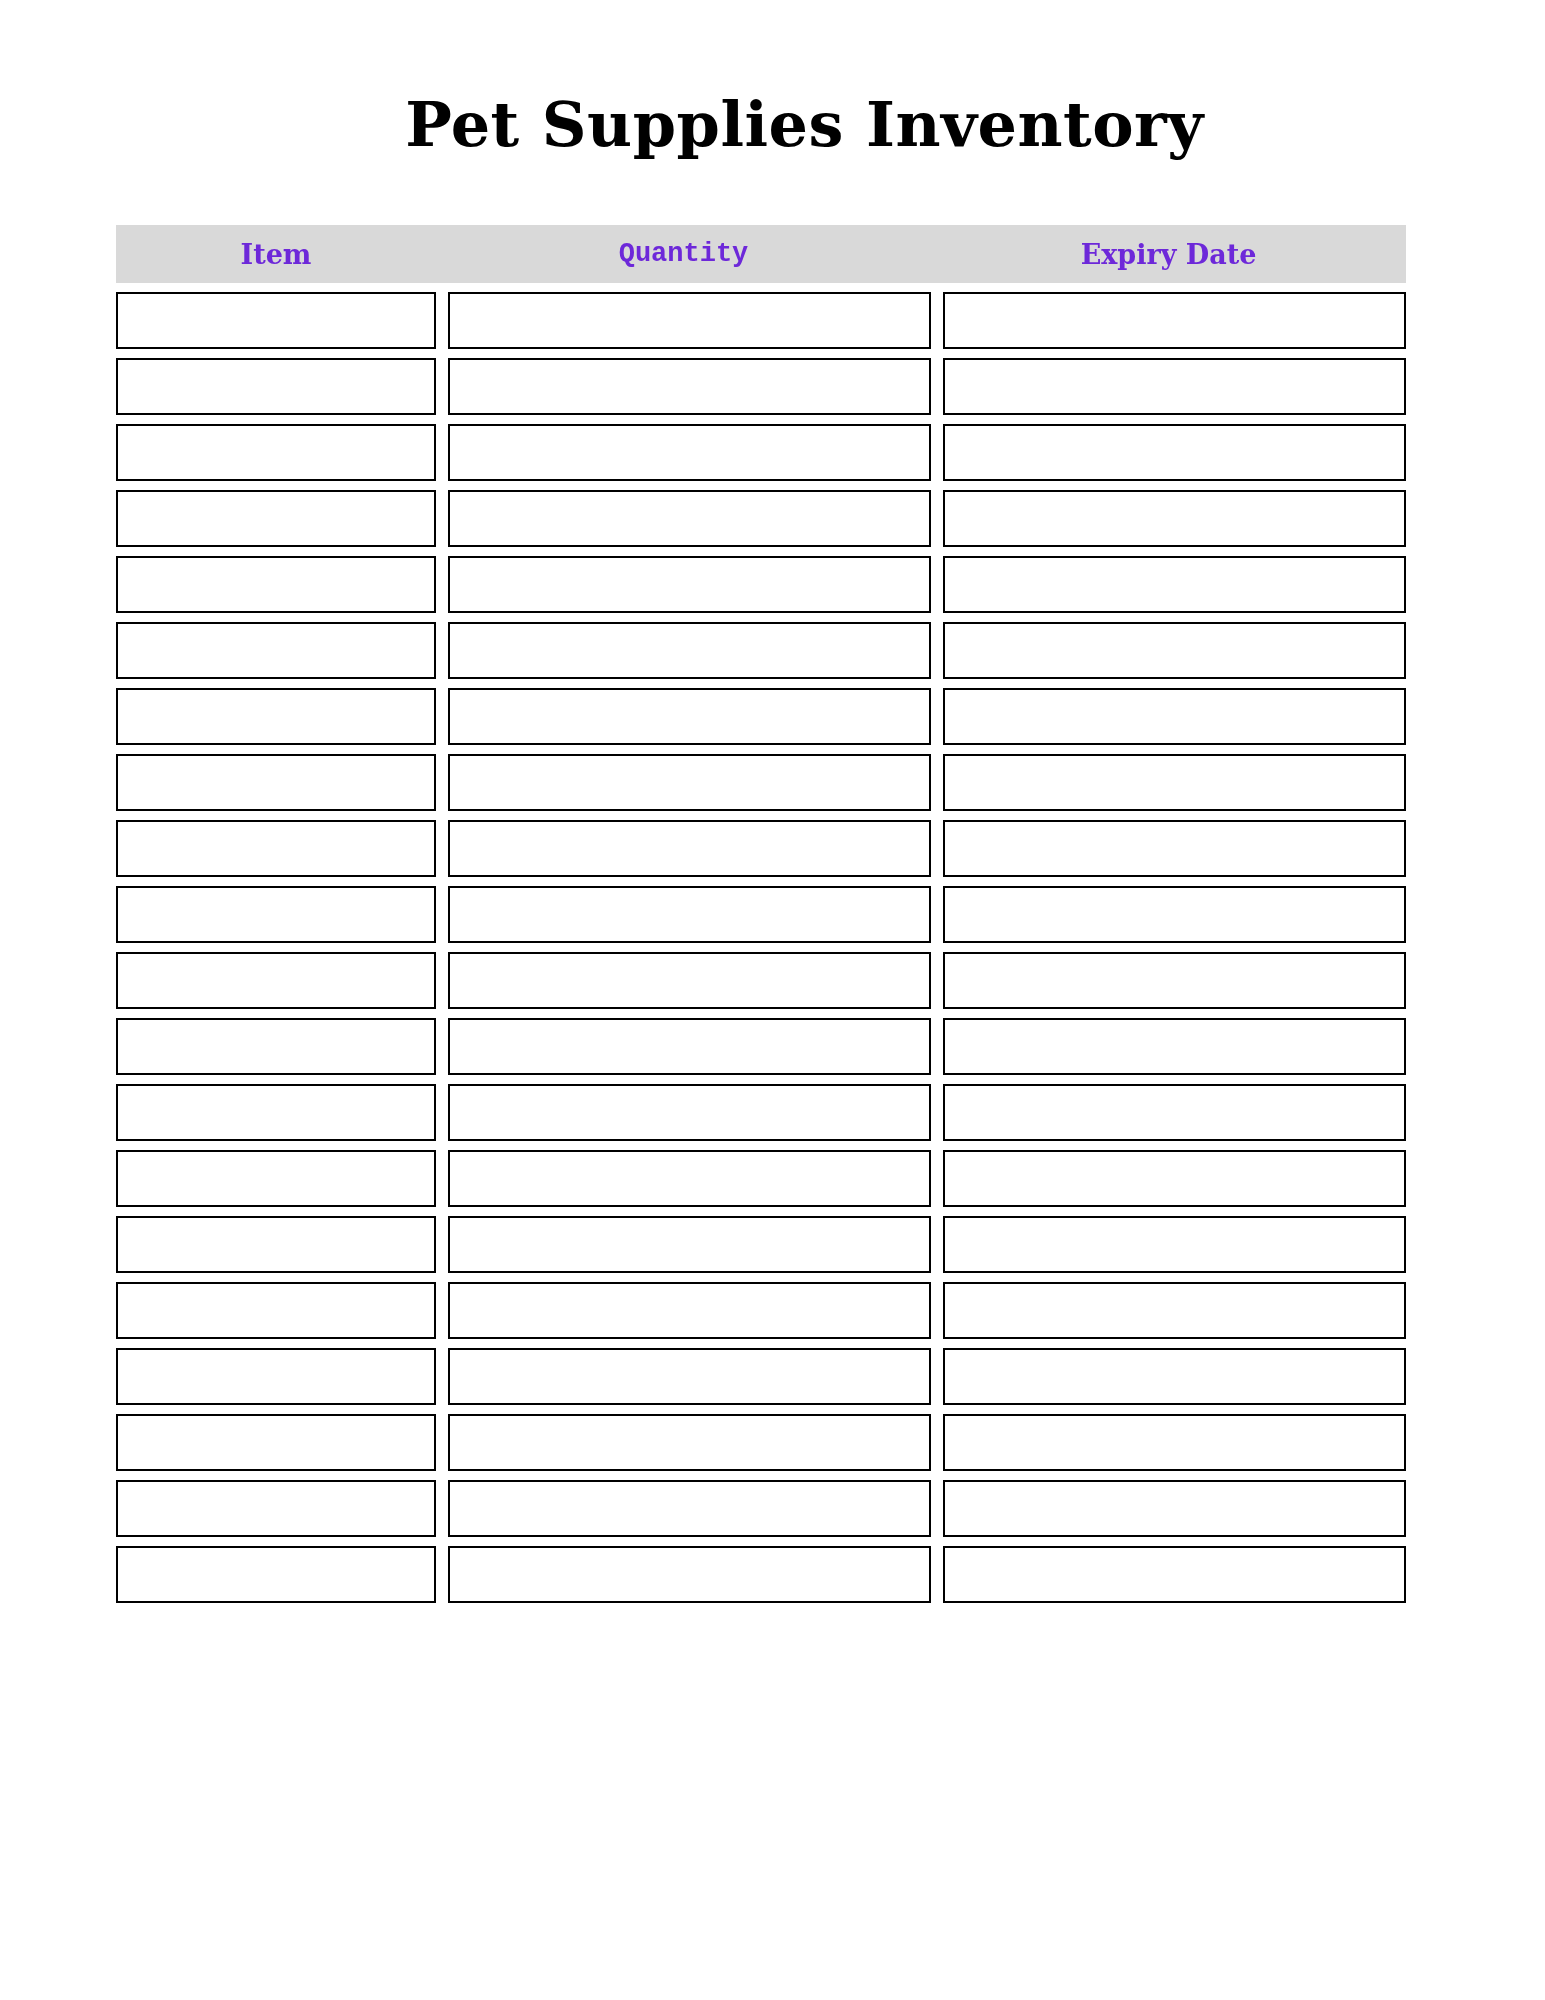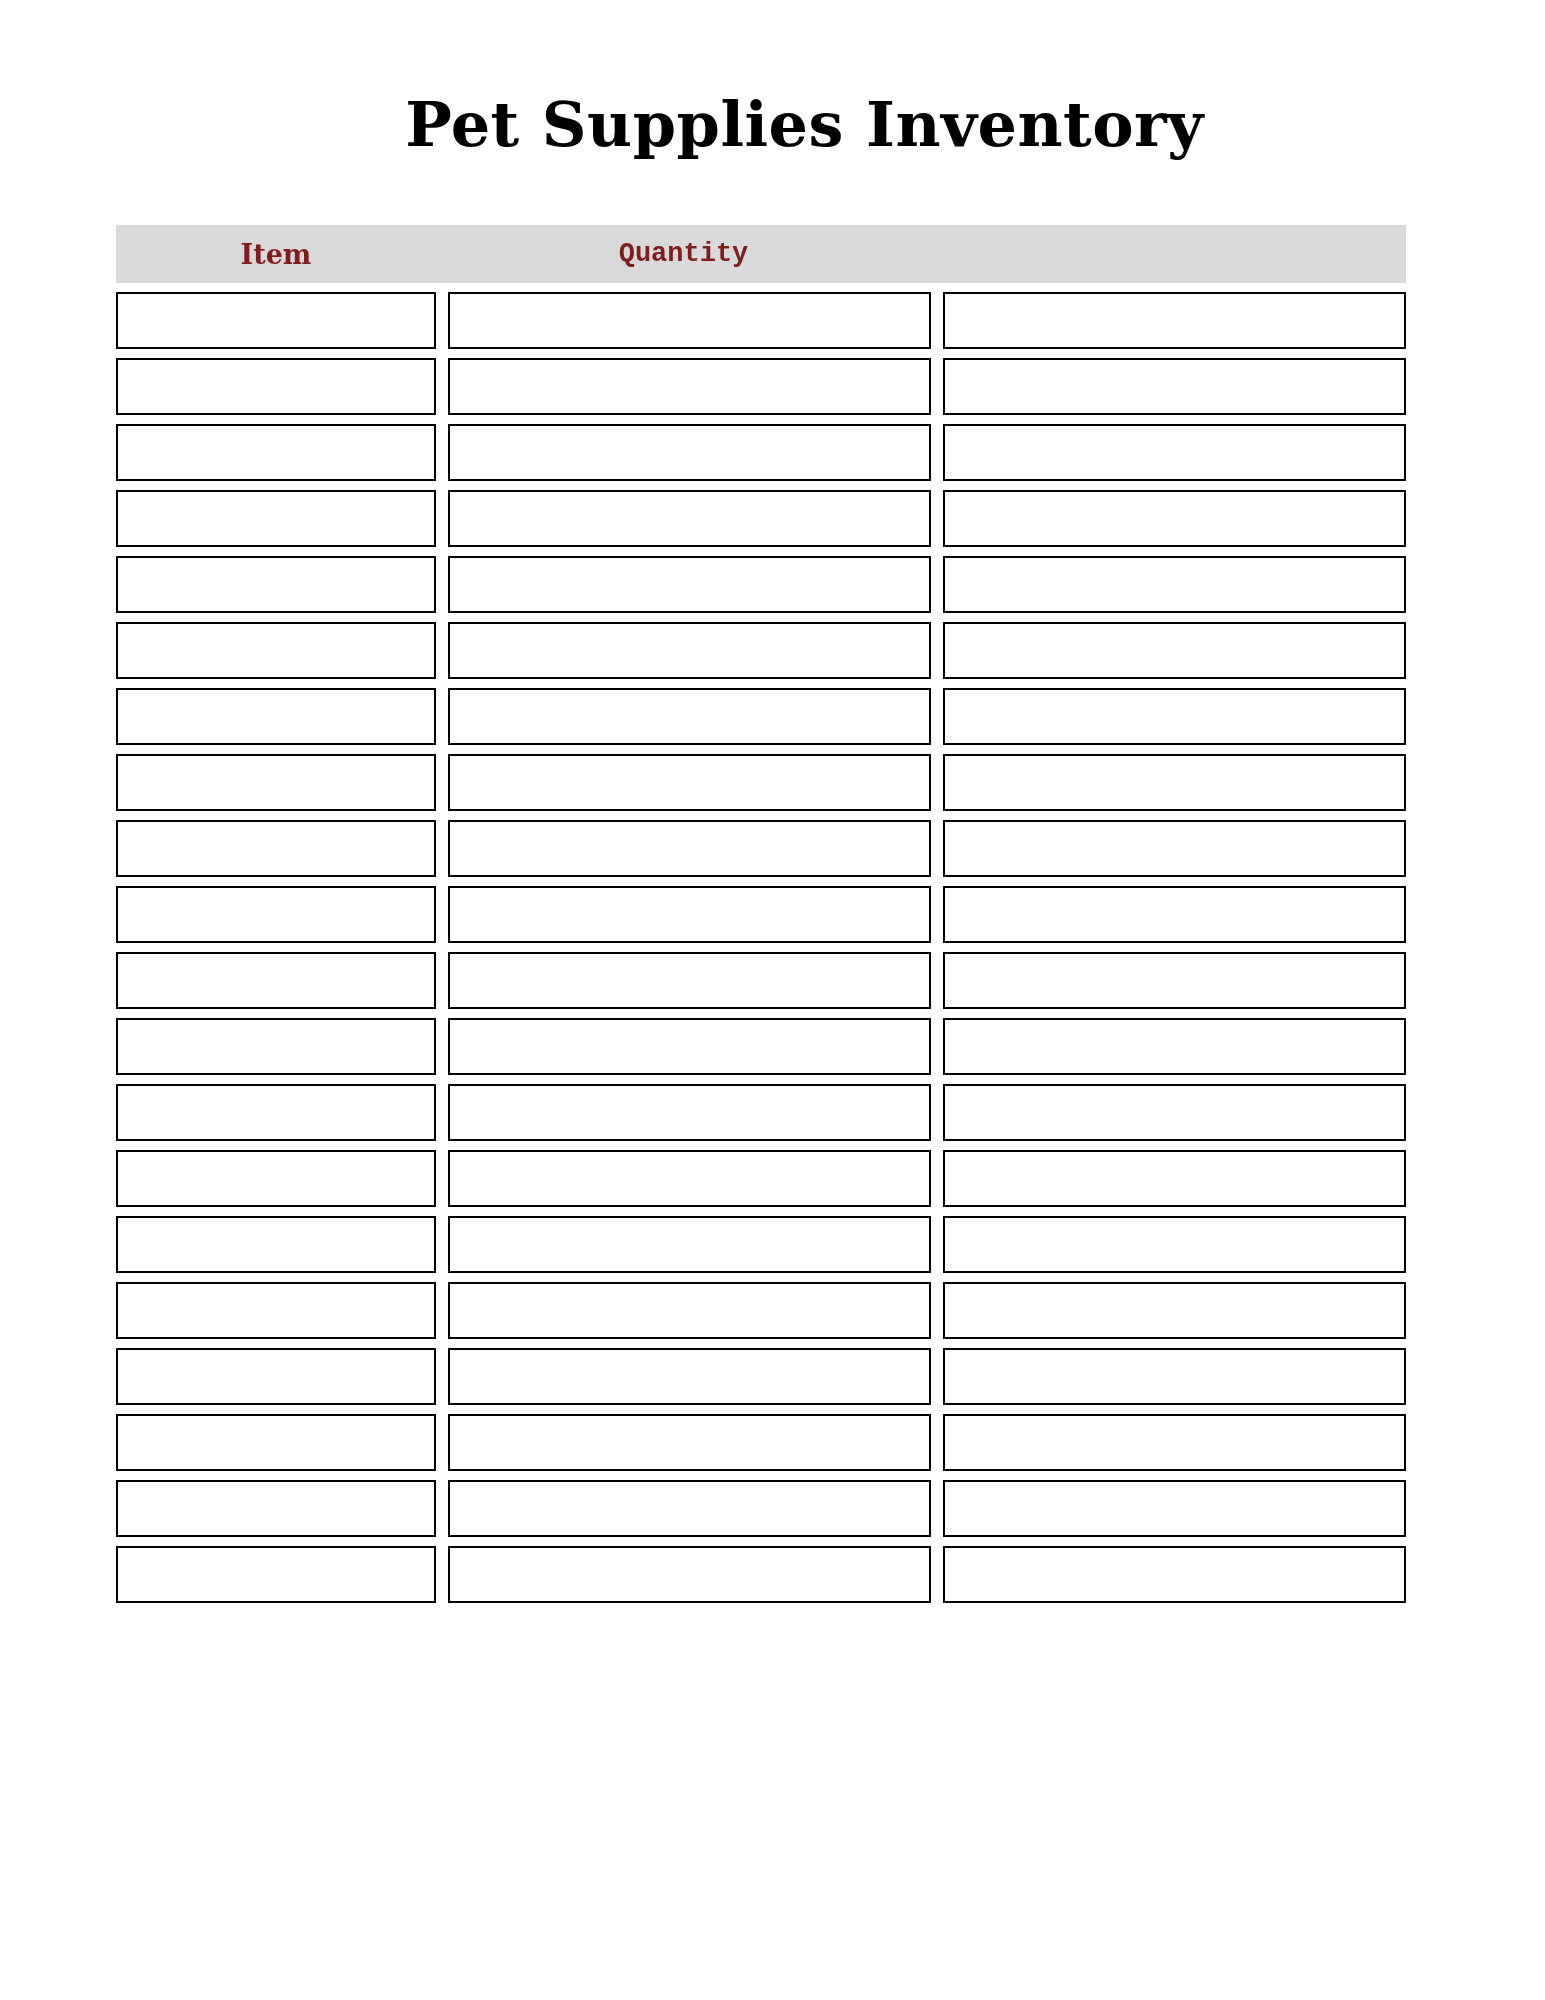--- a/index.html
+++ b/index.html
@@ -42,21 +42,21 @@
     background: #d9d9d9;
     height: 58px;
   }
   .head-cell {
     display: flex;
     align-items: center;
     justify-content: center;
     font-family: "DejaVu Serif", "Liberation Serif", serif;
     font-weight: bold;
     font-size: 27px;
-    color: #7f1d1d;
+    color: #6d28d9;
     box-sizing: border-box;
   }
   .col-1 { width: 320px; }
   .col-2 { width: 495px; font-family: Liberation Mono, monospace; }
   .col-3 { width: 475px; }
 
   .body-rows {
     margin-top: 9px;
     display: flex;
     flex-direction: column;
@@ -82,20 +82,21 @@
 
 <div class="page">
 
   <div class="doc-title">Pet Supplies Inventory</div>
 
   <div class="table-wrap">
 
     <div class="head-row">
       <div class="head-cell col-1">Item</div>
       <div class="head-cell col-2">Quantity</div>
+      <div class="head-cell col-3">Expiry Date</div>
     </div>
 
     <div class="body-rows" id="rows-container">
         <div class="row">
           <div class="cell c1"></div>
           <div class="cell c2"></div>
           <div class="cell c3"></div>
         </div>
         <div class="row">
           <div class="cell c1"></div>

